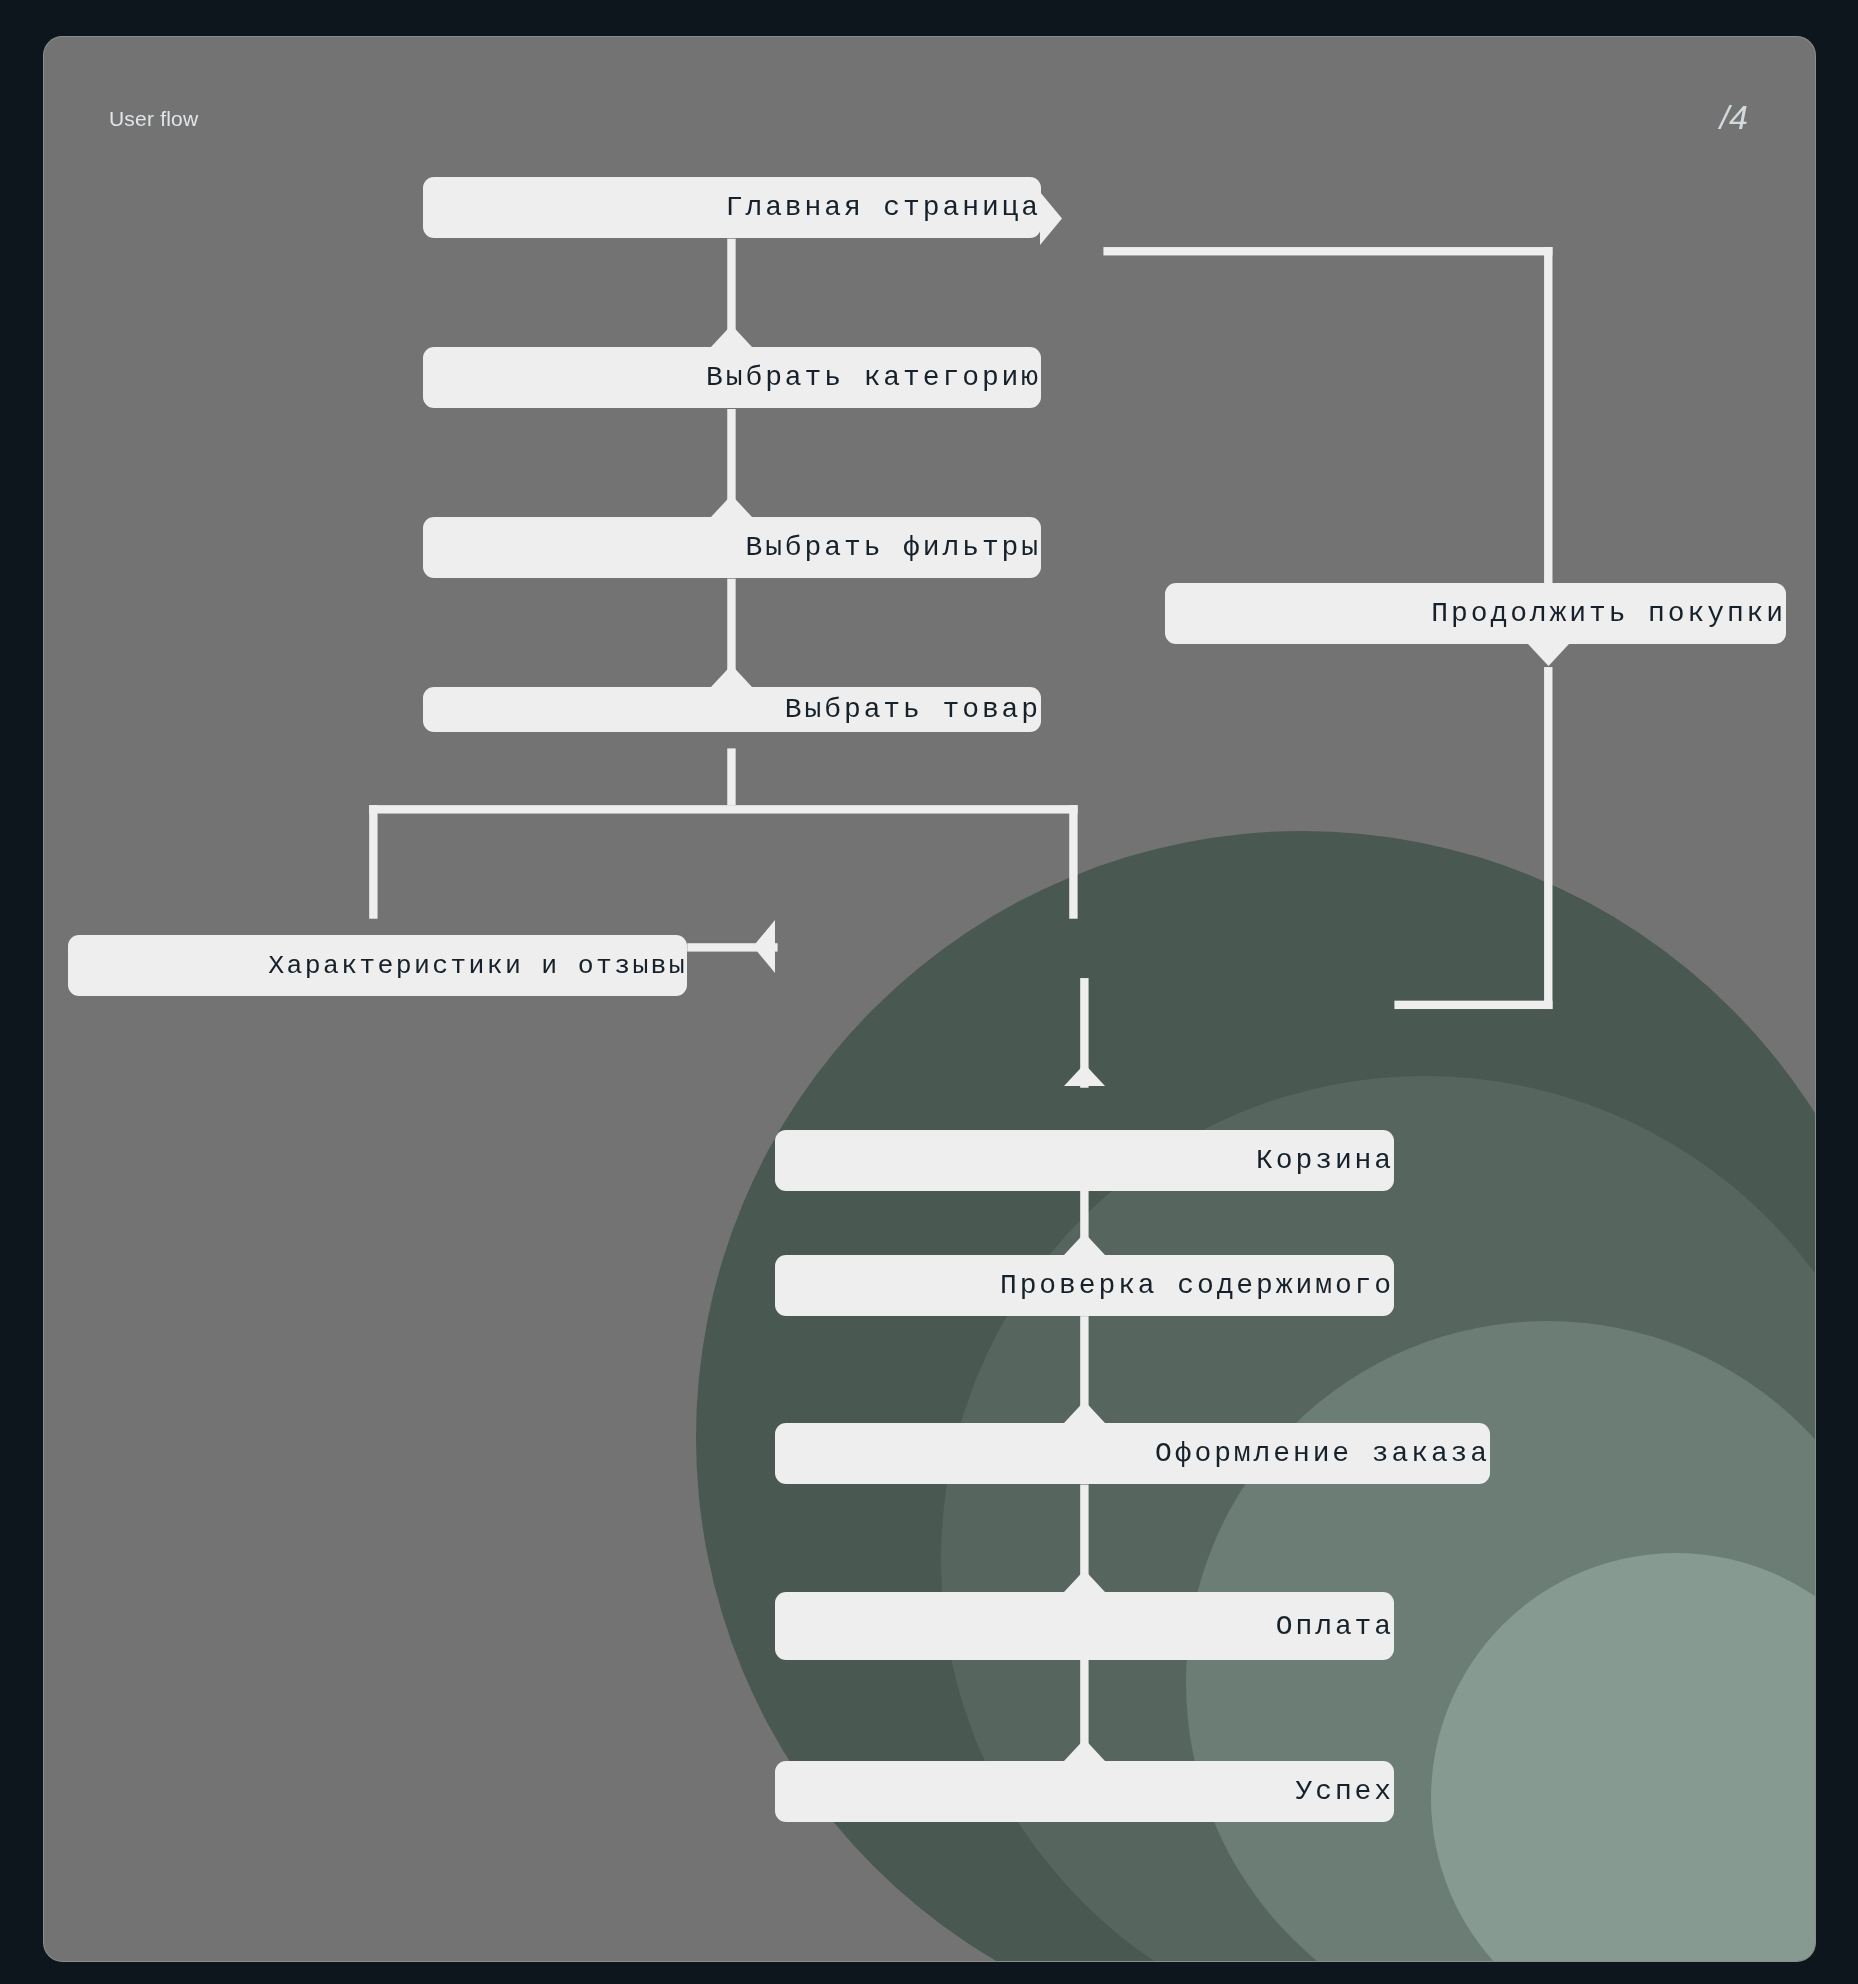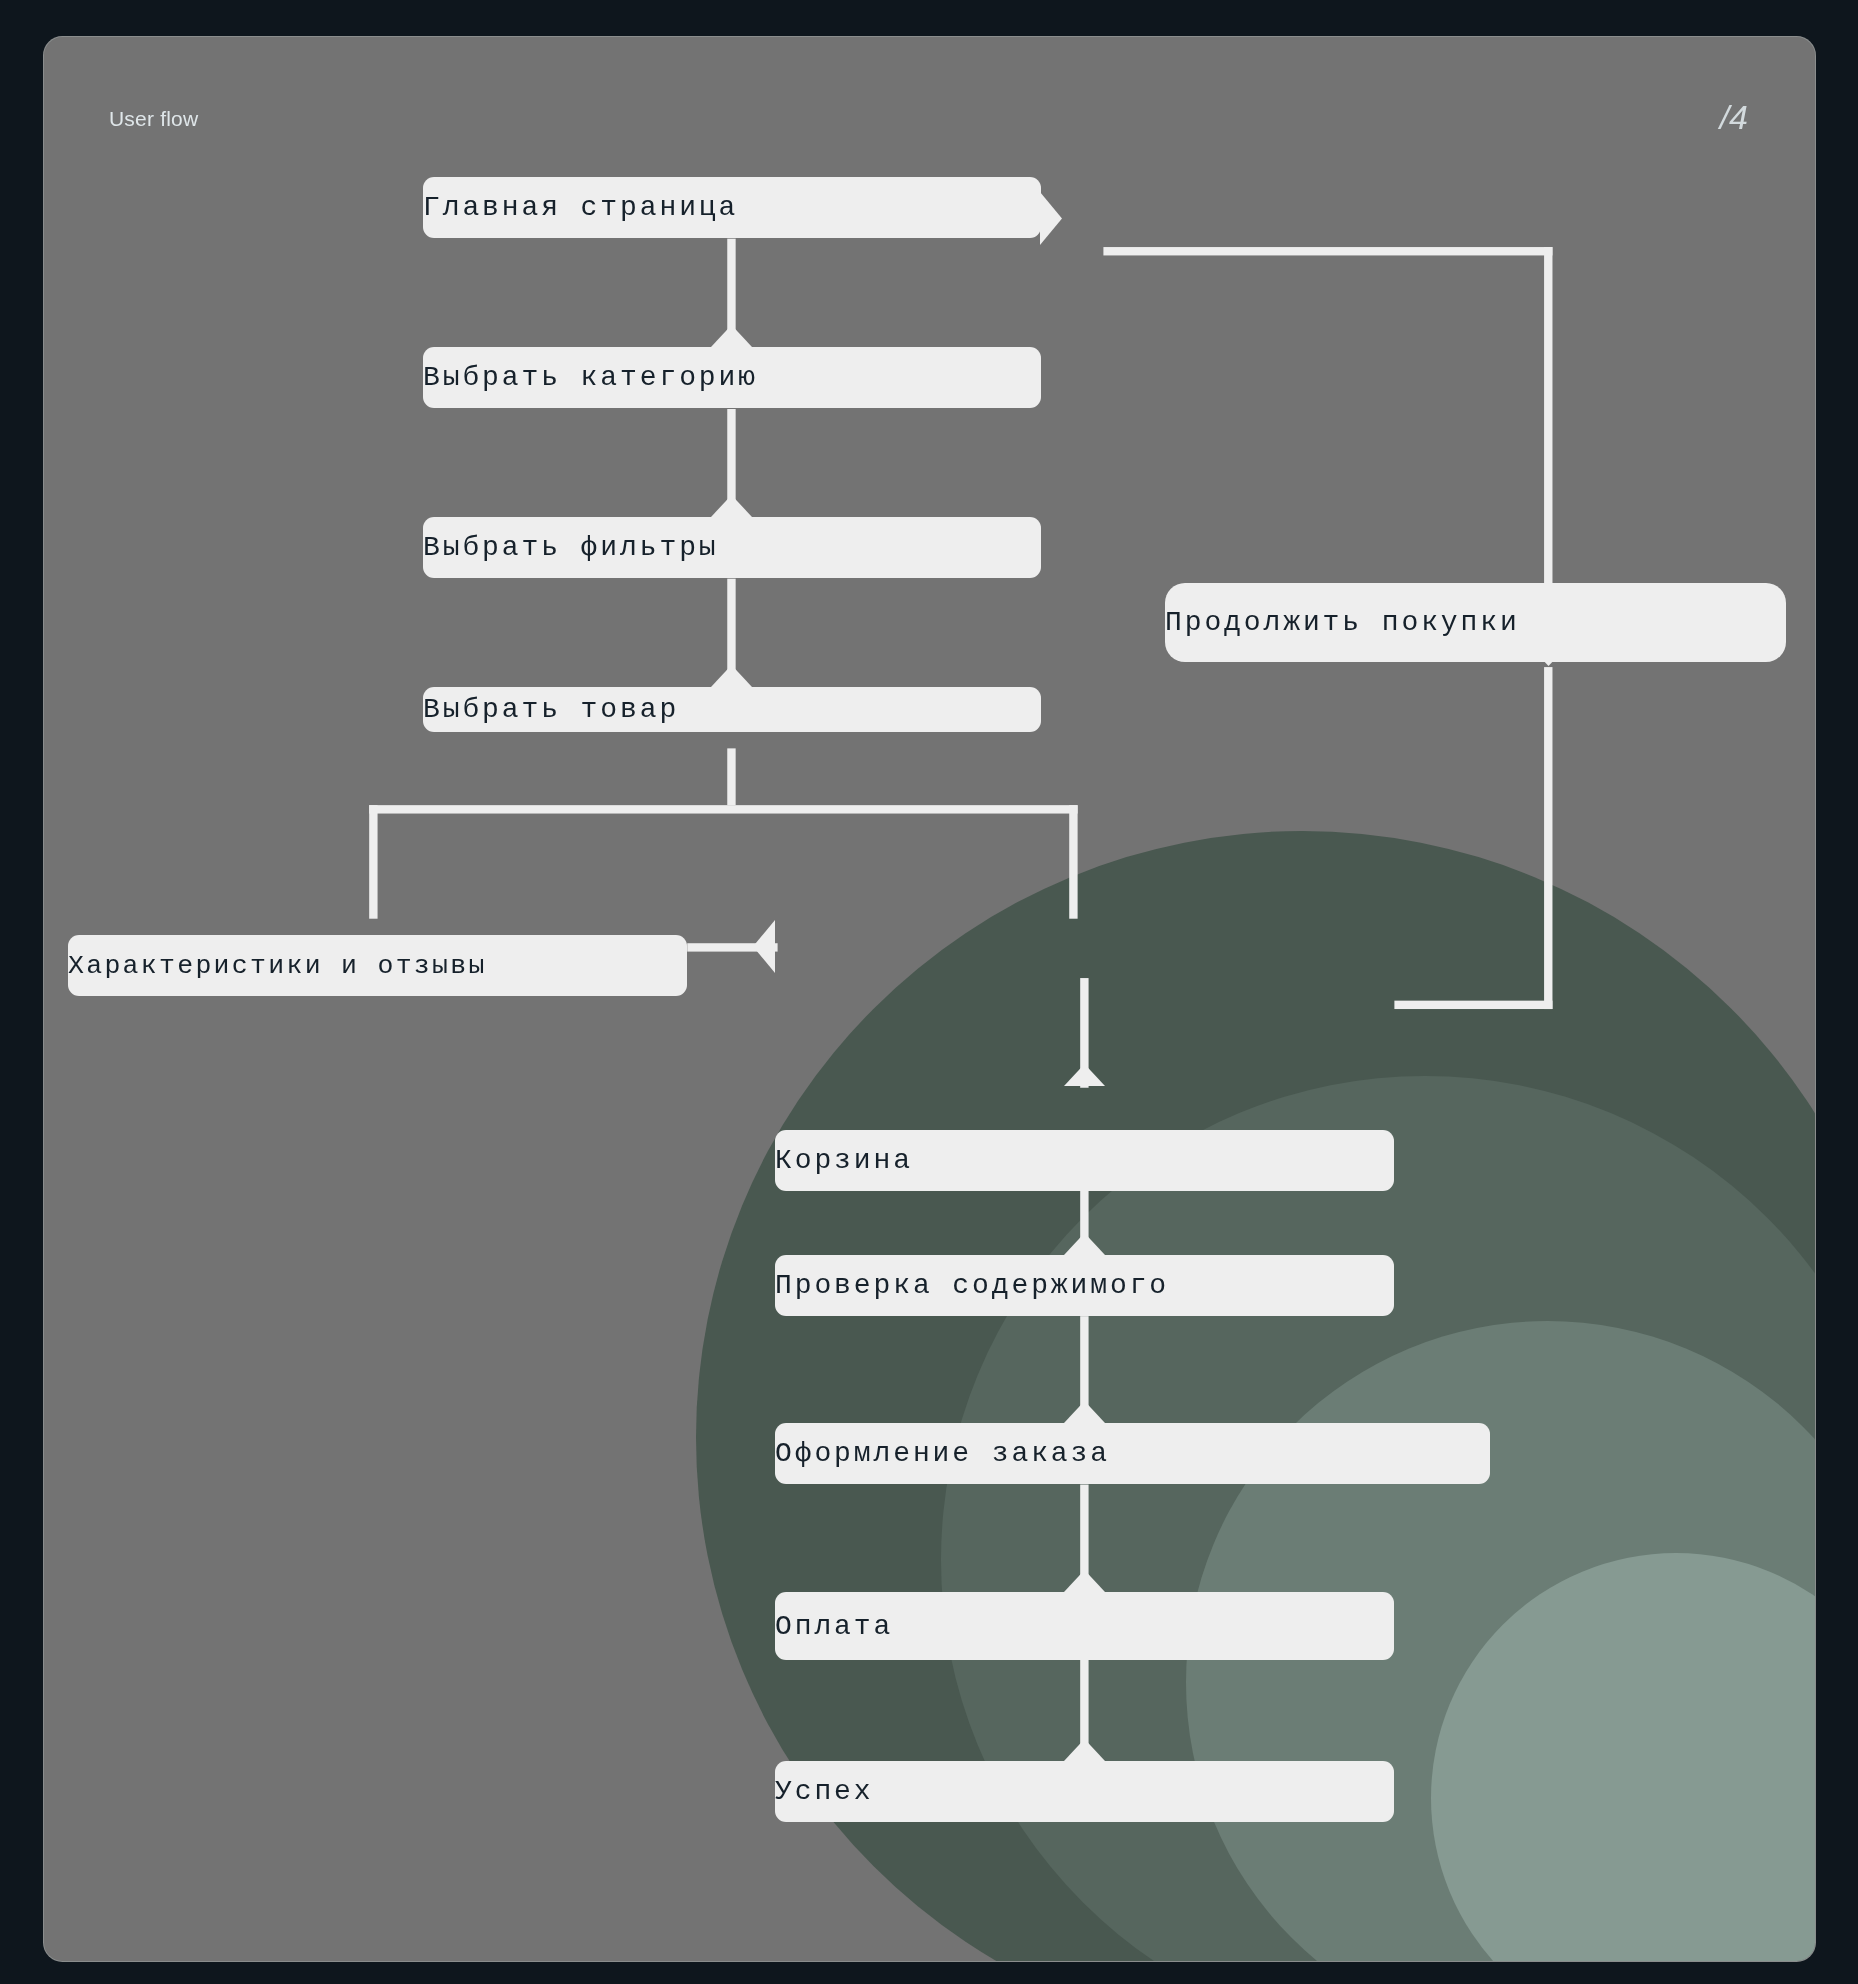--- a/index.html
+++ b/index.html
@@ -65,21 +65,21 @@
     height: 1926px;
   }
   #edges { position: absolute; left: 0; top: 0; }
 
   .node {
     position: absolute;
     background: #eeeeee;
     border-radius: 11px;
     display: flex;
     align-items: center;
-    justify-content: flex-start;
+    justify-content: flex-end;
     color: #16212b;
     font-family: "Liberation Mono", "DejaVu Sans Mono", monospace;
     font-size: 28px;
     letter-spacing: 2.9px;
     box-sizing: border-box;
     z-index: 3;
   }
 
   
   .notch-top {
@@ -176,21 +176,21 @@
     <div class="notch-top" style="left:667px; top:458px;"></div>
     <div class="node" style="left:379px; top:480px; width:618px; height:61px;">
       <span>Выбрать фильтры</span>
     </div>
 
     <div class="notch-top" style="left:667px; top:628px;"></div>
     <div class="node" style="left:379px; top:650px; width:618px; height:45px;">
       <span>Выбрать товар</span>
     </div>
 
-    <div class="node" style="left:1121px; top:546px; width:621px; height:79px;border-radius:20px;">
+    <div class="node" style="left:1121px; top:546px; width:621px; height:61px;">
       <span>Продолжить покупки</span>
     </div>
     <div class="notch-bottom" style="left:1484px; top:607px;"></div>
 
     <div class="node" style="left:24px; top:880px; width:619px; height:61px; font-size:26.5px; letter-spacing:2.3px;margin-top:18px;">
       <span>Характеристики и отзывы</span>
     </div>
 
     <div class="notch-left" style="left:709px; top:883px;"></div>
 

